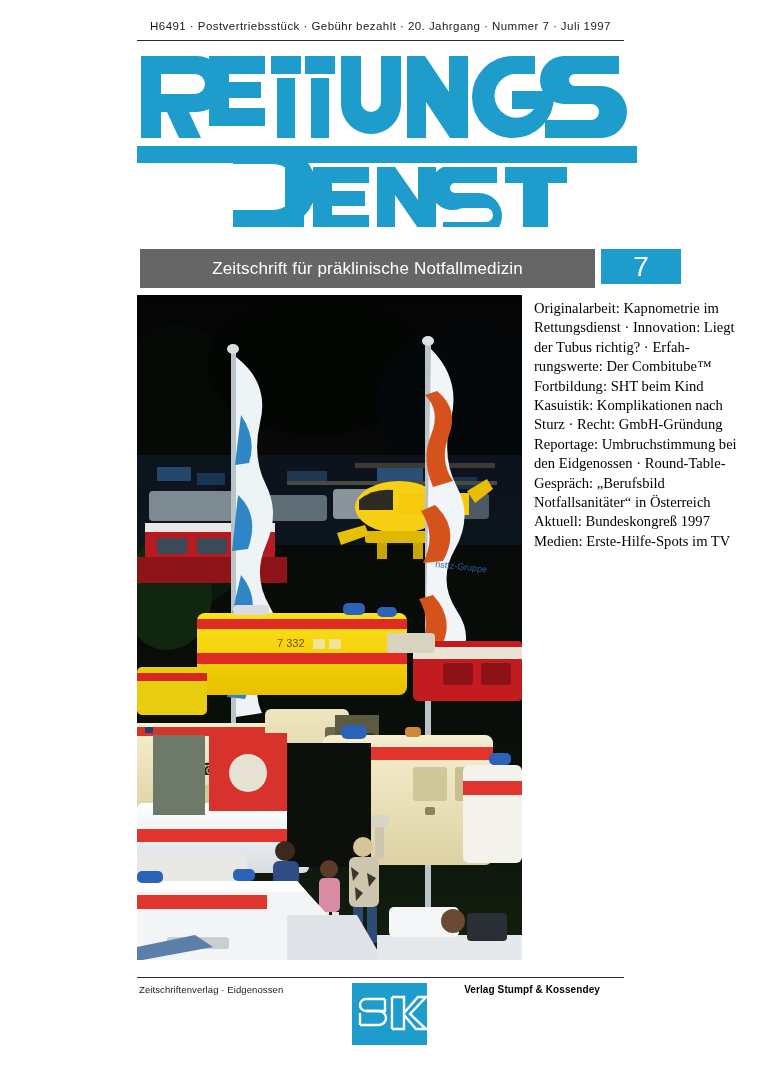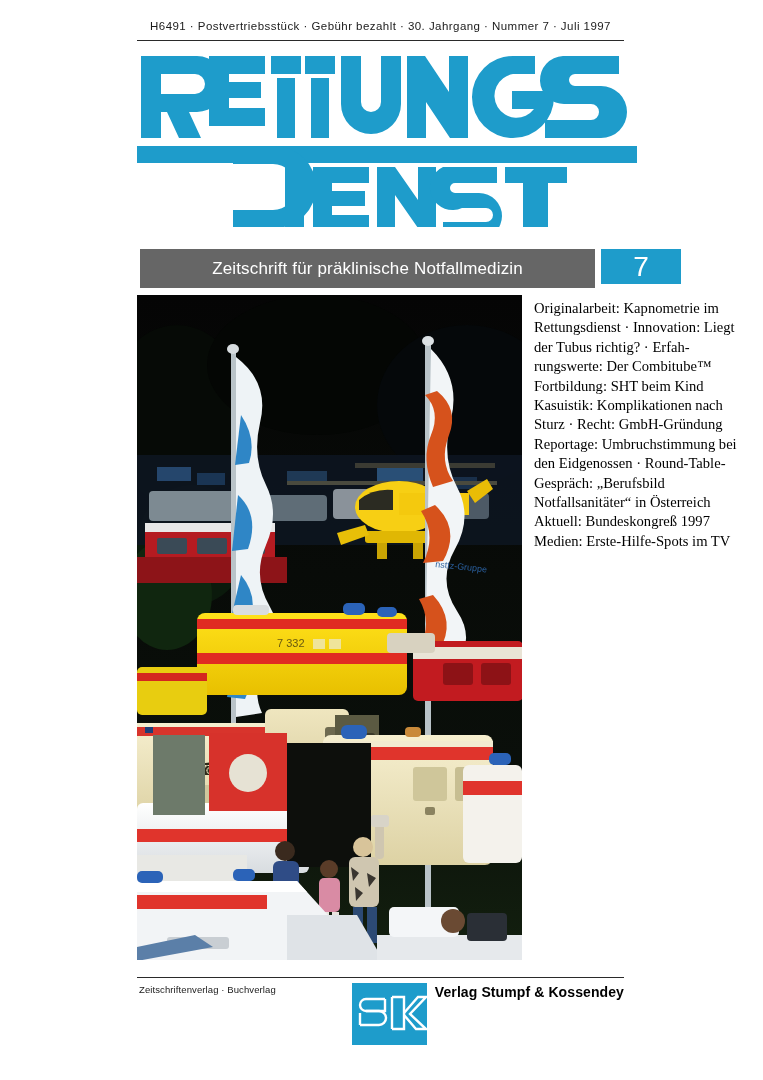--- a/index.html
+++ b/index.html
@@ -66,36 +66,36 @@
   .footrule{
     position:absolute;left:137px;top:977px;width:487px;height:1px;
     background:#2a2a2a;
   }
   .footleft{
     position:absolute;left:139px;top:984px;
     font-size:9.5px;color:#1a1a1a;letter-spacing:.1px;
     font-family:"Liberation Sans",sans-serif;
   }
   .footright{
-    position:absolute;left:624px;top:984px;transform:translateX(-100%);
-    font-size:14px;color:#000;font-weight:bold;letter-spacing:.1px;
+    position:absolute;left:600px;top:984px;transform:translateX(-100%);
+    font-size:10px;color:#000;font-weight:bold;letter-spacing:.1px;
     font-family:"Liberation Sans",sans-serif;white-space:nowrap;text-align:right;
   }
   .sklogo{
     position:absolute;left:352px;top:983px;width:75px;height:62px;
     background:#1E9CCB;
   }
   .sklogo svg{display:block;width:75px;height:62px;}
 </style>
 </head>
 <body>
 
 <div class="page">
 
-  <div class="postline">H6491 · Postvertriebsstück · Gebühr bezahlt · 30. Jahrgang · Nummer 7 · Juli 1997</div>
+  <div class="postline">H6491 · Postvertriebsstück · Gebühr bezahlt · 20. Jahrgang · Nummer 7 · Juli 1997</div>
   <div class="postrule"></div>
 
   <div class="logo">
     <svg viewBox="0 0 500 175" xmlns="http://www.w3.org/2000/svg" aria-hidden="true">
       <g fill="#1E9CCB">
 
         <path d="M4,4 h56 a28,28 0 0 1 0,56 h-8 l12,26 h-22 l-12,-26 h-6 v26 h-20 z
                  M24,22 v20 h34 a10,10 0 0 0 0,-20 z"></path>
 
         <path d="M72,4 h56 v18 h-36 v8 h32 v16 h-32 v10 h36 v18 h-56 z"></path>
@@ -361,21 +361,21 @@
 
       <g>
         <path d="M0,652 l58,-12 l18,12 l-76,14 z" fill="#5b7fa8"></path>
       </g>
     </svg>
   </div>
 
   <div class="toc"><b>Originalarbeit:</b><span> Kapnometrie im Rettungsdienst · </span><b>Innovation:</b><span> Liegt der Tubus richtig? · </span><b>Erfah­rungswerte:</b><span> Der Combitube™ </span><b>Fortbildung:</b><span> SHT beim Kind </span><b>Kasuistik:</b><span> Komplikationen nach Sturz · </span><b>Recht:</b><span> GmbH-Gründung </span><b>Reportage:</b><span> Umbruchstimmung bei den Eidgenossen · </span><b>Round-Table-Gespräch:</b><span> „Berufsbild Notfallsanitäter“ in Österreich </span><b>Aktuell:</b><span> Bundeskongreß 1997 </span><b>Medien:</b><span> Erste-Hilfe-Spots im TV</span></div>
 
   <div class="footrule"></div>
-  <div class="footleft">Zeitschriftenverlag · Buchverlag</div>
+  <div class="footleft">Zeitschriftenverlag · Eidgenossen</div>
   <div class="footright">Verlag Stumpf &amp; Kossendey</div>
   <div class="sklogo" style="background: rgb(30, 156, 203);">
     <svg viewBox="0 0 75 62" xmlns="http://www.w3.org/2000/svg" aria-hidden="true">
       <g fill="none" stroke="#ffffff" stroke-width="2.4">
 
         <path d="M33,16 L14,16 A6,6 0 0 0 14,28 L27,28 A7,7 0 0 1 27,42 L8,42"></path>
         <path d="M33,16 L33,28 L14,28"></path>
         <path d="M8,42 L8,30"></path>
 
         <path d="M40,14 L40,46"></path>

